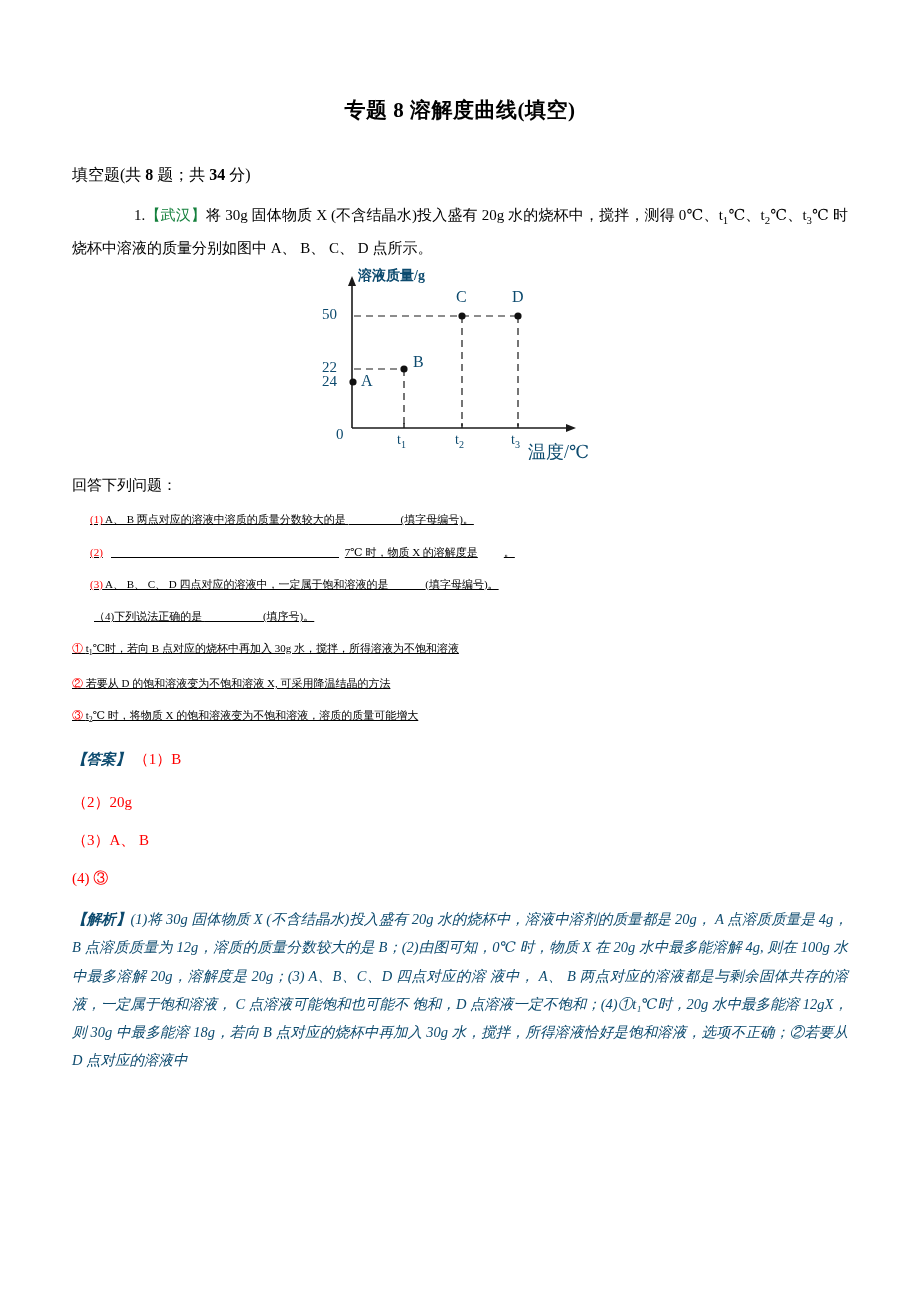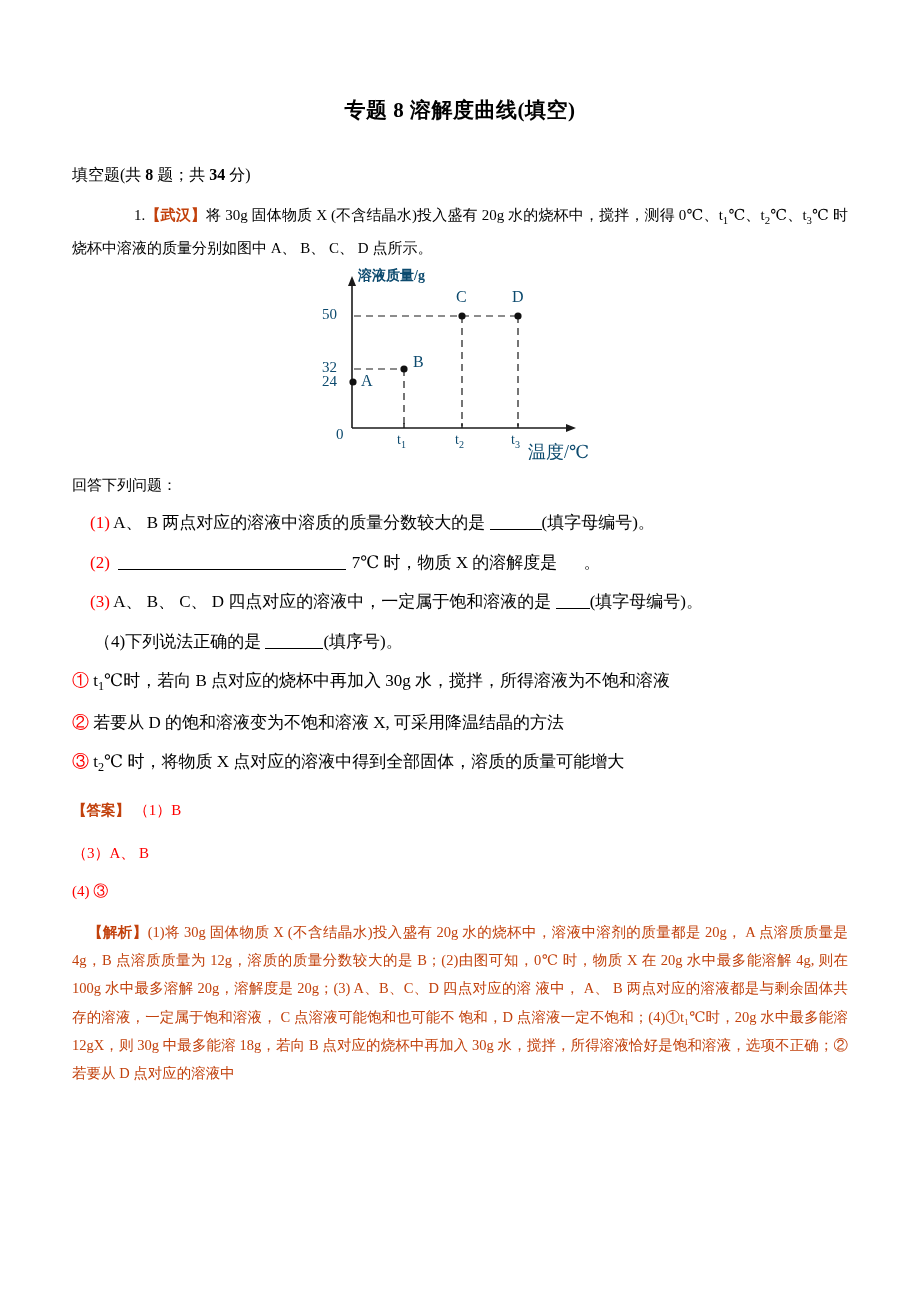--- a/index.html
+++ b/index.html
@@ -45,36 +45,37 @@
   
   .q-stem {
     font-size: 15px;
     line-height: 2.15;
     margin: 0;
     padding-top: 13px;
     text-indent: 62px;
     text-align: justify;
   }
   .red { color: #ff0000; }
-  .red-b { color: #c2410c; font-weight: bold; }
+  .red-b { color: #15803d; font-weight: normal; }
 
   .sub { font-size: 0.72em; vertical-align: sub; }
 
   .prompt-line {
     font-size: 15px;
     line-height: 1.2;
     margin: 0;
     padding-top: 8px;
   }
   .q-item {
-    font-size: 17px;
+    font-size: 11px;
     line-height: 1.2;
     margin: 0;
     padding-top: 19px;
     padding-left: 18px;
+    text-decoration: underline;
   }
   .q-item.flush { padding-left: 0; }
   .q-item.indent2 { padding-left: 22px; }
 
   .blank-xs { display:inline-block; border-bottom:1px solid #000; width:34px; vertical-align:-2px; }
   .blank-sm { display:inline-block; border-bottom:1px solid #000; width:52px; vertical-align:-2px; }
   .blank-md { display:inline-block; border-bottom:1px solid #000; width:58px; vertical-align:-2px; }
   .blank-lg { display:inline-block; border-bottom:1px solid #000; width:228px; vertical-align:-2px; margin:0 6px 0 8px;}
   .blank-gap { display:inline-block; width:26px; }
 
@@ -82,27 +83,28 @@
   .ans-line {
     font-size: 15px;
     line-height: 1.2;
     color: #ff0000;
     margin: 0;
     padding-top: 20px;
   }
   .analysis {
     font-size: 14.5px;
     line-height: 1.95;
-    color: #c2410c;
+    color: #0c4a6e;
     margin: 0;
     padding-top: 18px;
     text-align: justify;
     text-justify: inter-ideograph;
-  }
-  .analysis .tag { font-weight: bold; margin-left: 16px; }
+    font-style: italic;
+  }
+  .analysis .tag { font-weight: bold; }
 
   
   .figure-wrap {
     margin: 0;
     padding-top: 6px;
     display: flex;
     justify-content: center;
   }
   .figure {
     position: relative;
@@ -153,21 +155,21 @@
         <circle cx="43" cy="112" r="3.6" fill="#111"></circle>
         <circle cx="94" cy="99" r="3.6" fill="#111"></circle>
         <circle cx="152" cy="46" r="3.6" fill="#111"></circle>
         <circle cx="208" cy="46" r="3.6" fill="#111"></circle>
       </svg>
 
       <span class="fig-txt" style="left:48px; top:-3px; font-size:14px; font-weight:bold;">溶液质量/g</span>
       <span class="fig-txt" style="left:218px; top:170px; font-size:18px; font-weight:normal;text-align:right;">温度/℃</span>
 
       <span class="fig-txt" style="left:12px; top:36px; font-size:15px;">50</span>
-      <span class="fig-txt" style="left:12px; top:89px; font-size:15px;">32</span>
+      <span class="fig-txt" style="left:12px; top:89px; font-size:15px;">22</span>
       <span class="fig-txt" style="left:12px; top:103px; font-size:15px;">24</span>
 
       <span class="fig-txt" style="left:26px; top:156px; font-size:15px;">0</span>
 
       <span class="fig-txt" style="left:87px; top:162px; font-size:14px;"><span>t</span><span class="sub">1</span></span>
       <span class="fig-txt" style="left:145px; top:162px; font-size:14px;"><span>t</span><span class="sub">2</span></span>
       <span class="fig-txt" style="left:201px; top:162px; font-size:14px;"><span>t</span><span class="sub">3</span></span>
 
       <span class="fig-txt" style="left:51px; top:102px; font-size:16px;">A</span>
       <span class="fig-txt" style="left:103px; top:83px; font-size:16px;">B</span>
@@ -188,22 +190,23 @@
 
   <p class="q-item indent2"><span>（4)</span><span>下列说法正确的是 </span><span class="blank-md"></span><span>(填序号)。</span></p>
 
   <p class="q-item flush"><span class="red">①</span>
     <span>t</span><span class="sub">1</span><span>℃时，若向 B 点对应的烧杯中再加入 30g 水，搅拌，所得溶液为不饱和溶液</span></p>
 
   <p class="q-item flush"><span class="red">②</span>
     <span>若要从 D 的饱和溶液变为不饱和溶液 X, 可采用降温结晶的方法</span></p>
 
   <p class="q-item flush"><span class="red">③</span>
-    <span>t</span><span class="sub">2</span><span>℃ 时，将物质 X 点对应的溶液中得到全部固体，溶质的质量可能增大</span></p>
+    <span>t</span><span class="sub">2</span><span>℃ 时，将物质 X 的饱和溶液变为不饱和溶液，溶质的质量可能增大</span></p>
 
   <p class="ans-line"><span class="analysis tag" style="font-weight:bold;">【答案】</span>
     <span>（1）B</span></p>
+  <p class="ans-line">（2）20g</p>
   <p class="ans-line">（3）A、 B</p>
   <p class="ans-line">(4) ③</p>
 
   <p class="analysis"><span class="tag">【解析】</span><span>(1)将 30g 固体物质 X (不含结晶水)投入盛有 20g 水的烧杯中，溶液中溶剂的质量都是 20g， A 点溶质质量是 4g，B 点溶质质量为 12g，溶质的质量分数较大的是 B；(2)由图可知，0℃ 时，物质 X 在 20g 水中最多能溶解 4g, 则在 100g 水中最多溶解 20g，溶解度是 20g；(3) A、B、C、D 四点对应的溶 液中， A、 B 两点对应的溶液都是与剩余固体共存的溶液，一定属于饱和溶液， C 点溶液可能饱和也可能不 饱和，D 点溶液一定不饱和；(4)①t₁℃时，20g 水中最多能溶 12gX，则 30g 中最多能溶 18g，若向 B 点对应的烧杯中再加入 30g 水，搅拌，所得溶液恰好是饱和溶液，选项不正确；②若要从 D 点对应的溶液中</span></p>
 
 </div>
 
 </body></html>

